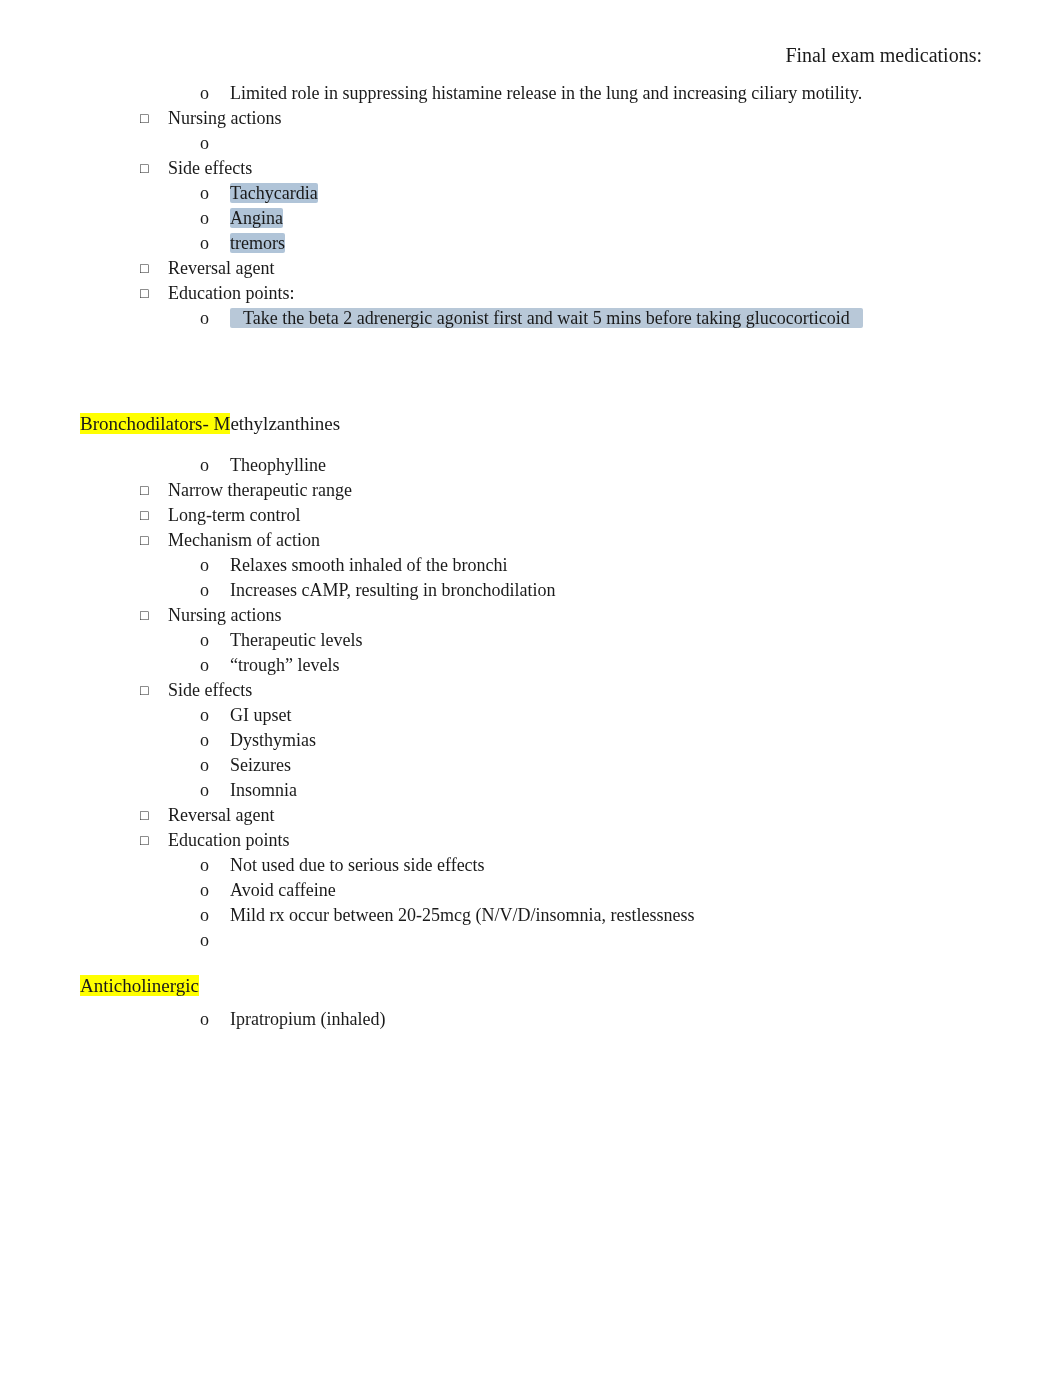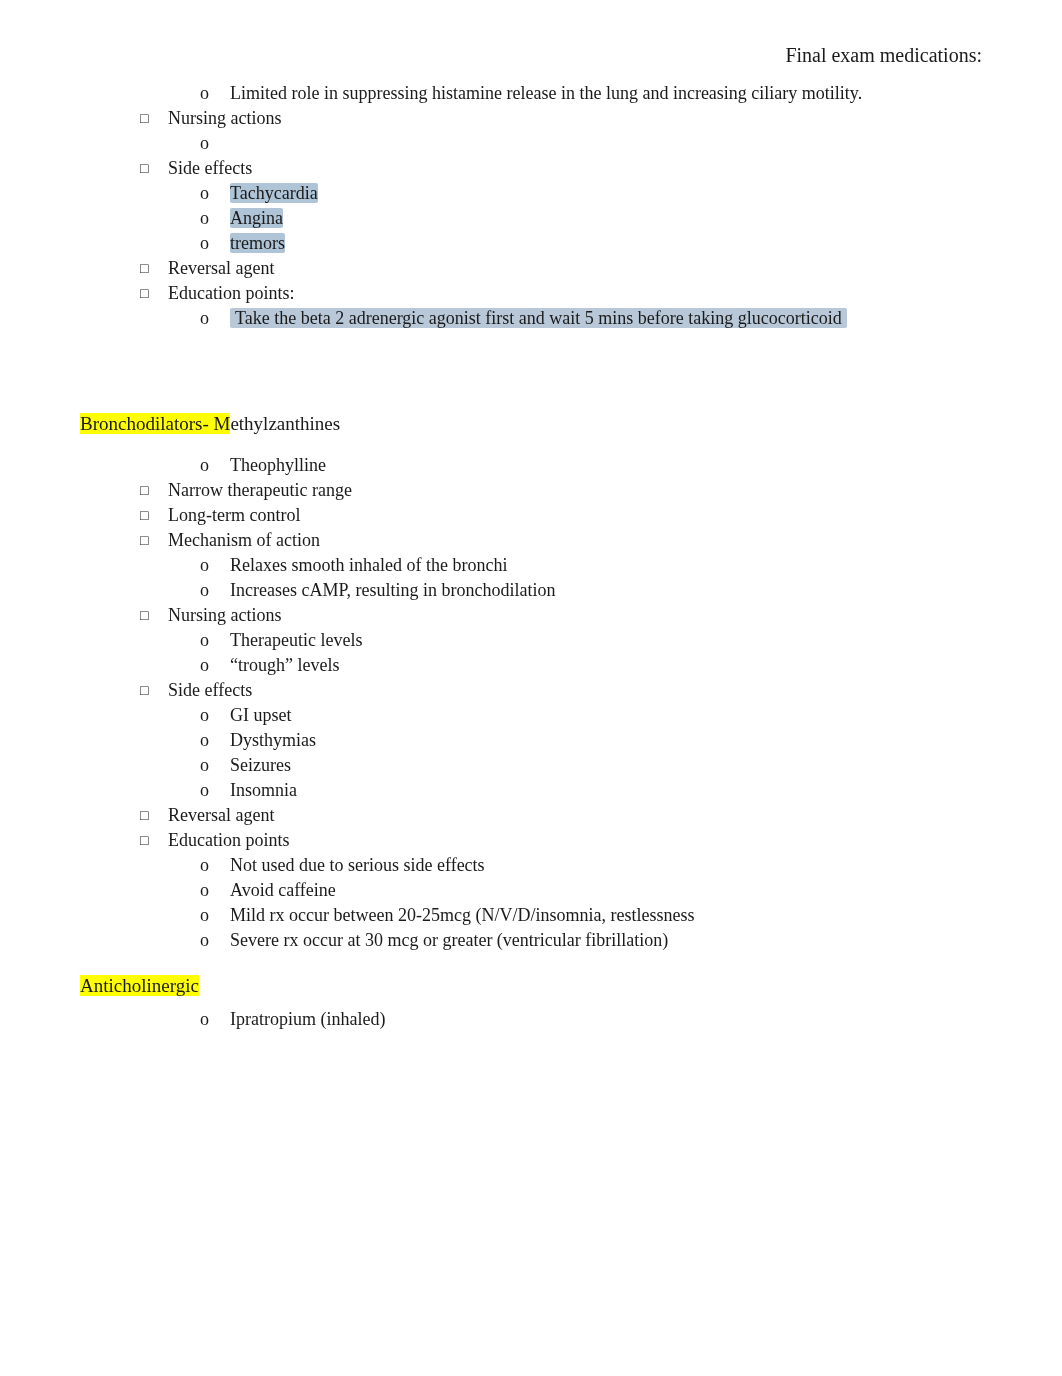--- a/index.html
+++ b/index.html
@@ -134,21 +134,21 @@
     <span class="item-text">Reversal agent</span>
   </div>
 
   <div class="main-bullet-item">
     <span class="bullet-sym">□</span>
     <span class="item-text">Education points:</span>
   </div>
   <div class="sub-item">
     <span class="bullet-o">o</span>
     <span class="item-text">
-      <span class="highlight-blue-grey" style="background-color: #b8c8d8; border-radius:2px; padding:0 5px;">Take the beta 2 adrenergic agonist first and wait 5 mins before taking glucocorticoid</span>
+      <span class="highlight-blue-grey" style="background-color: #b8c8d8; border-radius:2px; padding:0 13px;">Take the beta 2 adrenergic agonist first and wait 5 mins before taking glucocorticoid</span>
     </span>
   </div>
 
   <div class="spacer"></div>
   <div class="spacer"></div>
   <div class="spacer"></div>
 
   <div class="section-heading">
     <span class="highlight-yellow">Bronchodilators- M</span>ethylzanthines
   </div>
@@ -233,21 +233,20 @@
   <div class="sub-item">
     <span class="bullet-o">o</span>
     <span class="item-text">Avoid caffeine</span>
   </div>
   <div class="sub-item">
     <span class="bullet-o">o</span>
     <span class="item-text">Mild rx occur between 20-25mcg (N/V/D/insomnia, restlessness</span>
   </div>
   <div class="sub-item">
     <span class="bullet-o">o</span>
-    <span class="item-text">Severe rx occur at 30 mcg or greater (ventricular fibrillation)</span>
   </div>
 
   <div class="spacer-sm"></div>
 
   <div class="section-heading-anticholinergic">
     <span class="highlight-yellow">Anticholinergic</span>
   </div>
 
   <div class="sub-item">
     <span class="bullet-o">o</span>

